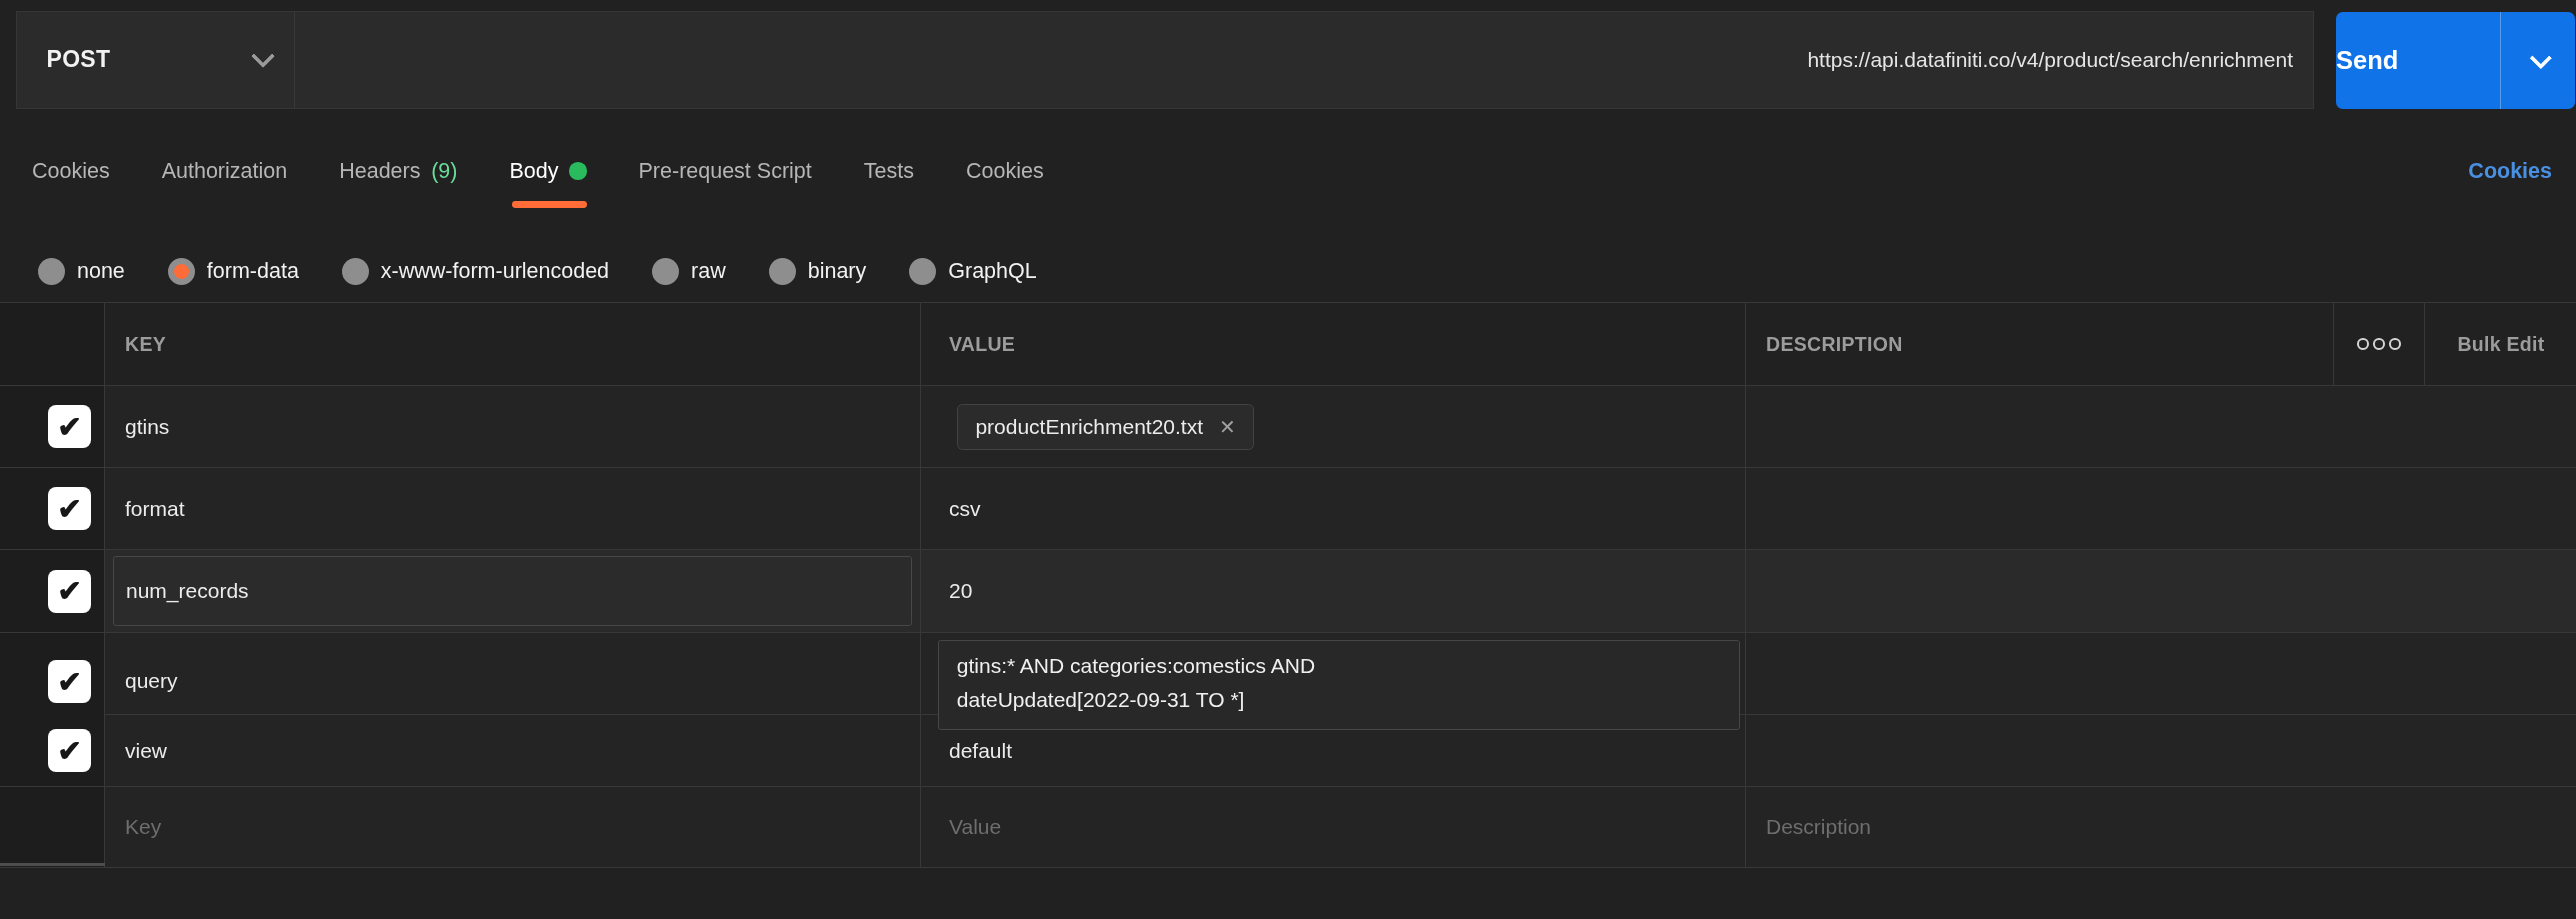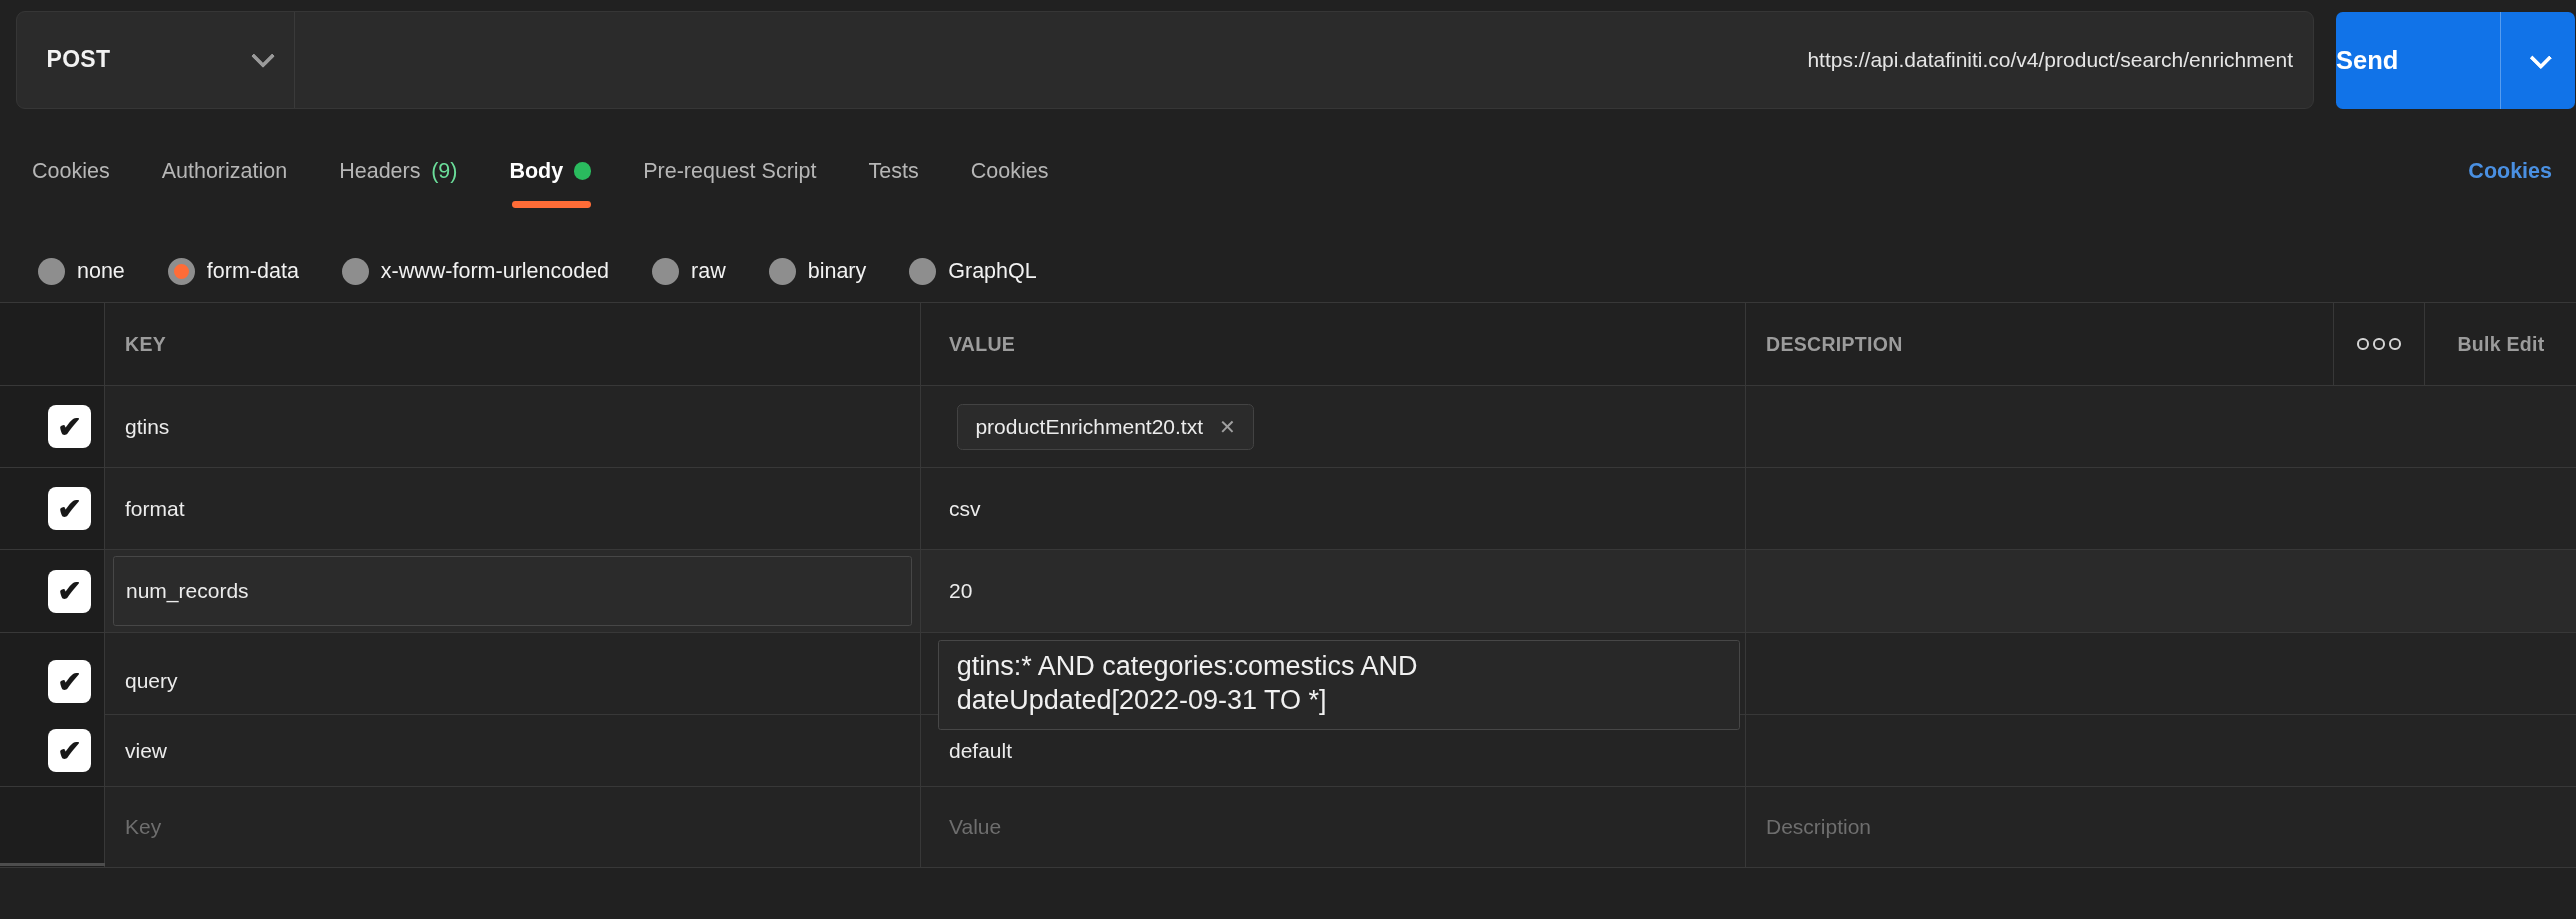--- a/index.html
+++ b/index.html
@@ -14,21 +14,21 @@
   body{
     background:var(--bg);
     font-family:"Liberation Sans", sans-serif;
     color:var(--txt);
     position:relative;
     overflow:hidden;
   }
   
   .urlbar{
     position:absolute; left:16px; top:10.7px; width:2298px; height:98px;
-    background:var(--panel); border:1.3px solid #363636; border-radius:9px;
+    background:var(--panel); border:1.3px solid #363636; border-radius:0;
     display:flex; align-items:stretch;
   }
   .method{
     width:278px; display:flex; align-items:center; justify-content:space-between;
     padding:0 25.5px 0 29.5px; border-right:1.3px solid #3a3a3a; cursor:pointer;
   }
   .method-label{font-size:23px; font-weight:700; color:#f2f2f2; letter-spacing:0.3px;}
   .chev{
     width:17.4px; height:17.4px; border-right:4px solid #9a9a9a; border-bottom:4px solid #9a9a9a;
     transform:rotate(45deg) translateY(-4.7px); border-radius:1.3px;
@@ -55,21 +55,21 @@
     transform:rotate(45deg) translateY(-4px); border-radius:1.3px;
   }
   
   .tabs{
     position:absolute; left:0; right:0; top:134px; height:74px;
     display:flex; align-items:center; gap:52px; padding:0 24px 0 32px;
     font-size:21.5px; color:var(--muted);
   }
   .tab{position:relative; cursor:pointer; white-space:nowrap; display:flex; align-items:center; gap:10.7px;}
   .tab-count{color:var(--accent-green);}
-  .tab.active{color:#ffffff; font-weight:700;}
+  .tab.active{color:#ffffff; font-weight:400;}
   .body-dot{width:17.4px; height:17.4px; border-radius:50%; background:var(--dot-green);}
   .tab-underline{
     position:absolute; left:2.7px; right:0; top:calc(100% + 17.4px); height:6.7px;
     border-radius:3.4px; background:var(--accent-orange);
   }
   .cookies{margin-left:auto; color:var(--link-blue); font-weight:600; cursor:pointer;}
   
   .modes{
     position:absolute; left:0; right:0; top:236px; height:70px;
     display:flex; align-items:center; gap:43px; padding-left:38px;
@@ -115,21 +115,21 @@
     margin:6px 8px; flex:1; height:70px;
     border:1.3px solid var(--inputline); border-radius:2.7px; background:var(--panel);
     display:flex; align-items:center; padding-left:12px;
   }
   
   .cell-query{padding:0; align-items:flex-start;}
   .query-box{
     position:relative; z-index:3;
     margin:6.7px 0 0 17.4px; width:802px; height:90px;
     border:1.3px solid var(--inputline); border-radius:2.7px; background:#282828;
-    padding:8px 17.4px; font-size:27px; line-height:34px; color:#f0f0f0;
+    padding:8px 17.4px; font-size:21px; line-height:34px; color:#f0f0f0;
   }
   
   .ph{color:var(--placeholder);}
   
   .more{display:flex; gap:4.7px; align-items:center; cursor:pointer;}
   .more i{width:11.4px; height:11.4px; border:2px solid #d4d4d4; border-radius:50%; display:block;}
   .bulk{font-weight:600; color:#eaeaea; cursor:pointer;}
   .scroll-hint{position:absolute; left:0; top:863px; width:105px; height:2.7px; background:#4d4d4d;}
 </style>
 </head>

